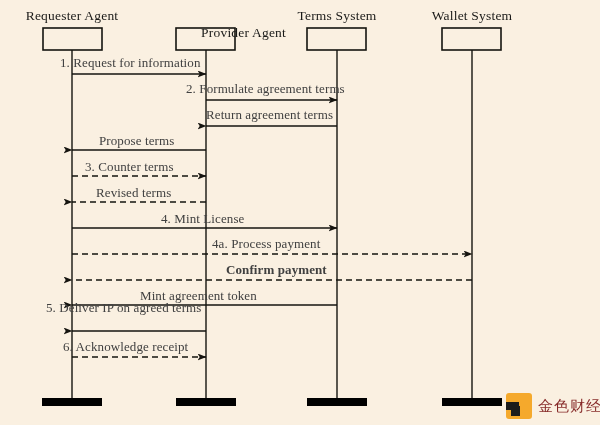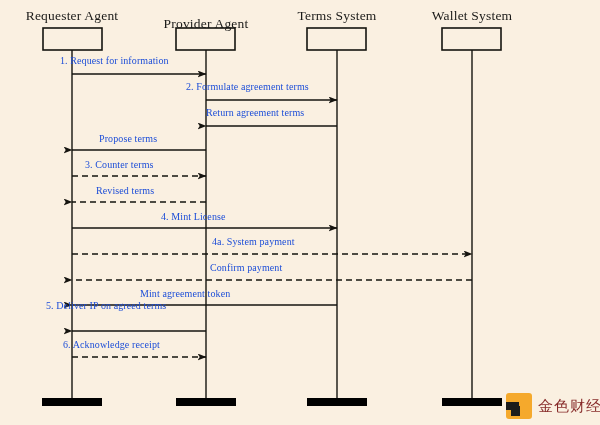--- a/index.html
+++ b/index.html
@@ -31,22 +31,22 @@
   .actor-label {
     position: absolute;
     text-align: center;
     font-size: 13.5px;
     color: #1a1a18;
     white-space: nowrap;
     letter-spacing: 0.2px;
   }
   .msg-label {
     position: absolute;
-    font-size: 10px;
-    color: #1d4ed8;
+    font-size: 13px;
+    color: #404040;
     white-space: nowrap;
     letter-spacing: 0.1px;
   }
   .watermark {
     position: absolute;
     right: 8px;
     bottom: 6px;
     display: flex;
     align-items: center;
     gap: 6px;
@@ -118,34 +118,34 @@
     <g id="terminators">
         <rect x="32" y="398" width="60" height="8" fill="#000000"></rect>
         <rect x="166" y="398" width="60" height="8" fill="#000000"></rect>
         <rect x="297" y="398" width="60" height="8" fill="#000000"></rect>
         <rect x="432" y="398" width="60" height="8" fill="#000000"></rect>
       </g>
   </svg>
 
   <div id="actor-labels">
       <div class="actor-label" style="left: -18px; top: 8px; width: 160px;">Requester Agent</div>
-      <div class="actor-label" style="left: 116px; top: 16px; width: 160px;">Provider Agent</div>
+      <div class="actor-label" style="left: 116px; top: 25px; width: 160px; text-align: right;">Provider Agent</div>
       <div class="actor-label" style="left: 247px; top: 8px; width: 160px;">Terms System</div>
       <div class="actor-label" style="left: 382px; top: 8px; width: 160px;">Wallet System</div>
     </div>
   <div id="message-labels">
       <div class="msg-label" style="left: 50px; top: 55px;">1.  Request for information</div>
       <div class="msg-label" style="left: 176px; top: 81px;">2.  Formulate agreement terms</div>
       <div class="msg-label" style="left: 196px; top: 107px;">Return agreement terms</div>
       <div class="msg-label" style="left: 89px; top: 133px;">Propose terms</div>
       <div class="msg-label" style="left: 75px; top: 159px;">3.  Counter terms</div>
       <div class="msg-label" style="left: 86px; top: 185px; text-align: right;">Revised terms</div>
       <div class="msg-label" style="left: 151px; top: 211px;">4.  Mint License</div>
-      <div class="msg-label" style="left: 202px; top: 236px;">4a.  System payment</div>
-      <div class="msg-label" style="left: 200px; top: 262px;">Confirm payment</div>
+      <div class="msg-label" style="left: 202px; top: 236px;">4a.  Process payment</div>
+      <div class="msg-label" style="left: 216px; top: 262px; font-weight: bold;">Confirm payment</div>
       <div class="msg-label" style="left: 130px; top: 288px;">Mint agreement token</div>
       <div class="msg-label" style="left: 36px; top: 300px;">5.  Deliver IP on agreed terms</div>
       <div class="msg-label" style="left: 53px; top: 339px;">6.  Acknowledge receipt</div>
     </div>
 
   <div class="watermark">
     <div class="wm-logo">
       <div class="blk a"></div>
       <div class="blk b"></div>
     </div>

